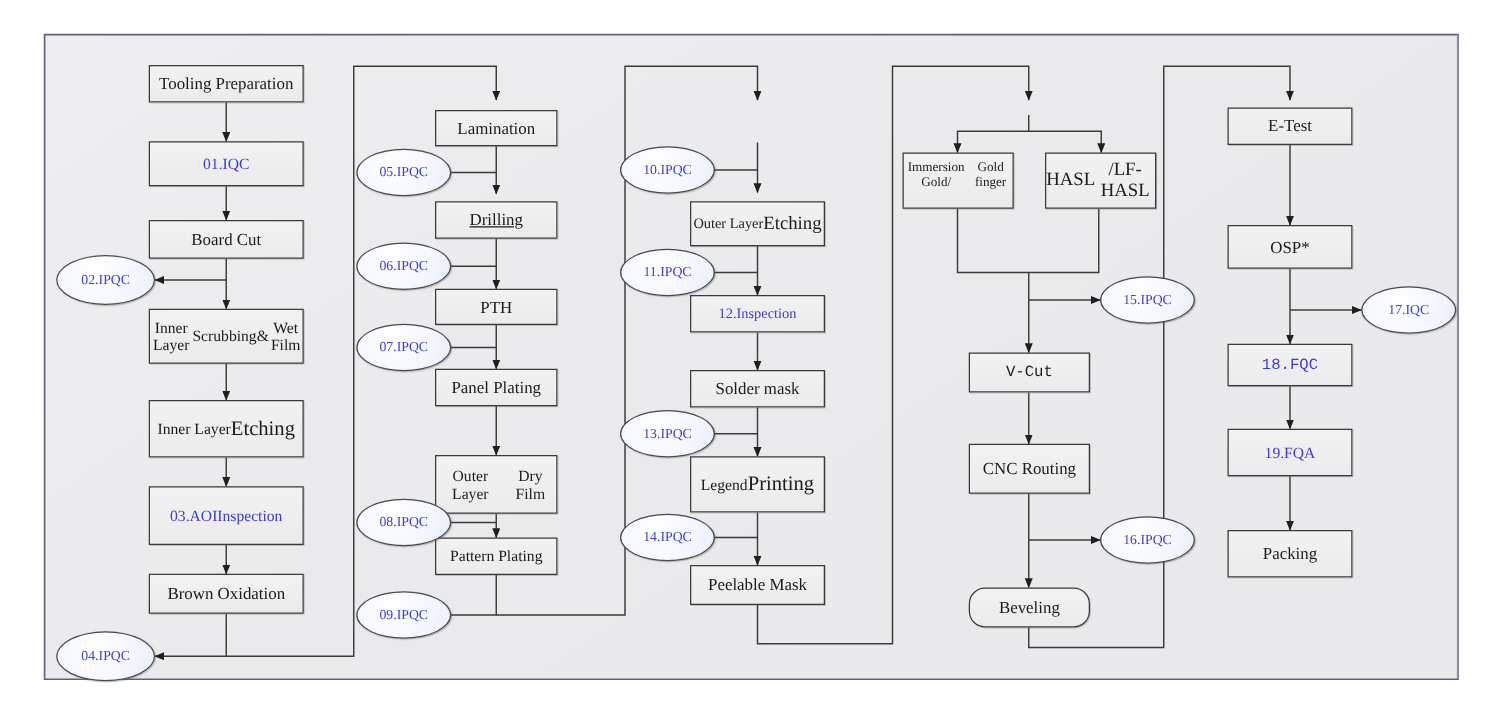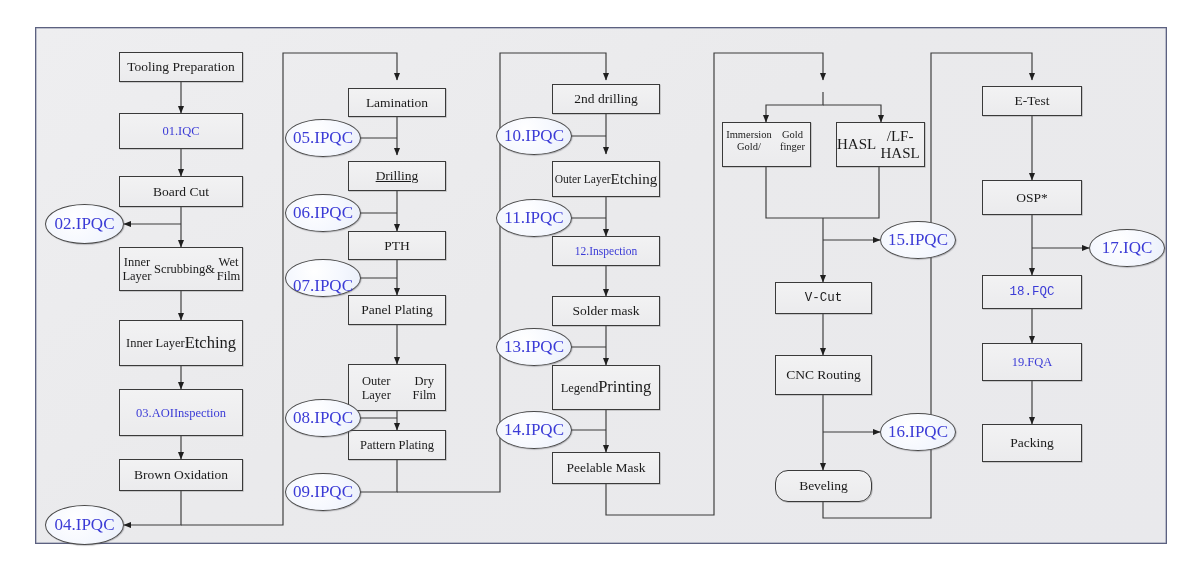--- a/index.html
+++ b/index.html
@@ -27,21 +27,21 @@
   .f11{font-size:11.5px;}
   .f12{font-size:12.5px;}
   .f13{font-size:13.5px;}
   .f14{font-size:15px;}
   .big{font-size:16.5px;}
   .ell{
     position:absolute;box-sizing:border-box;
     border:1px solid #4a4a4a;border-radius:50%;
     background:radial-gradient(circle at 38% 32%,#ffffff 0%,#f4f7fe 55%,#e9eef9 100%);
     display:flex;align-items:center;justify-content:center;text-align:center;
-    color:#3b3bd6;font-size:17px;font-family:"Liberation Serif",serif;
+    color:#3b3bd6;font-size:11px;font-family:"Liberation Serif",serif;
     box-shadow:0.7px 0.7px 1px rgba(80,80,90,0.4);
   }
   .two-line{flex-direction:row;}
   .two-line i{font-style:normal;display:block;}
 </style>
 </head>
 <body>
 
 <div id="stage">
   <div id="slide"></div>
@@ -158,33 +158,30 @@
   </div>
   <div class="node f12" style="left:348px;top:430px;width:98px;height:30px;">
     <span>Pattern Plating</span>
   </div>
   <div class="ell" style="left:285px;top:119px;width:76px;height:38px;">
     <span>05.IPQC</span>
   </div>
   <div class="ell" style="left:285px;top:194px;width:76px;height:38px;">
     <span>06.IPQC</span>
   </div>
-  <div class="ell" style="left:285px;top:259px;width:76px;height:38px;align-items:flex-end;">
+  <div class="ell" style="left:285px;top:259px;width:76px;height:38px;">
     <span>07.IPQC</span>
   </div>
   <div class="ell" style="left:285px;top:399px;width:76px;height:38px;">
     <span>08.IPQC</span>
   </div>
   <div class="ell" style="left:285px;top:473px;width:76px;height:38px;">
     <span>09.IPQC</span>
   </div>
 
-  <div class="node" style="left:552px;top:84px;width:108px;height:30px;">
-    <span class="f13">2nd drilling</span>
-  </div>
   <div class="node two-line" style="left:552px;top:161px;width:108px;height:36px;">
     <i class="f11">Outer Layer</i>
     <i class="f14">Etching</i>
   </div>
   <div class="node f11 blue" style="left:552px;top:236px;width:108px;height:30px;">
     <span>12.Inspection</span>
   </div>
   <div class="node f13" style="left:552px;top:296px;width:108px;height:30px;align-items:center;">
     <span>Solder mask</span>
   </div>

